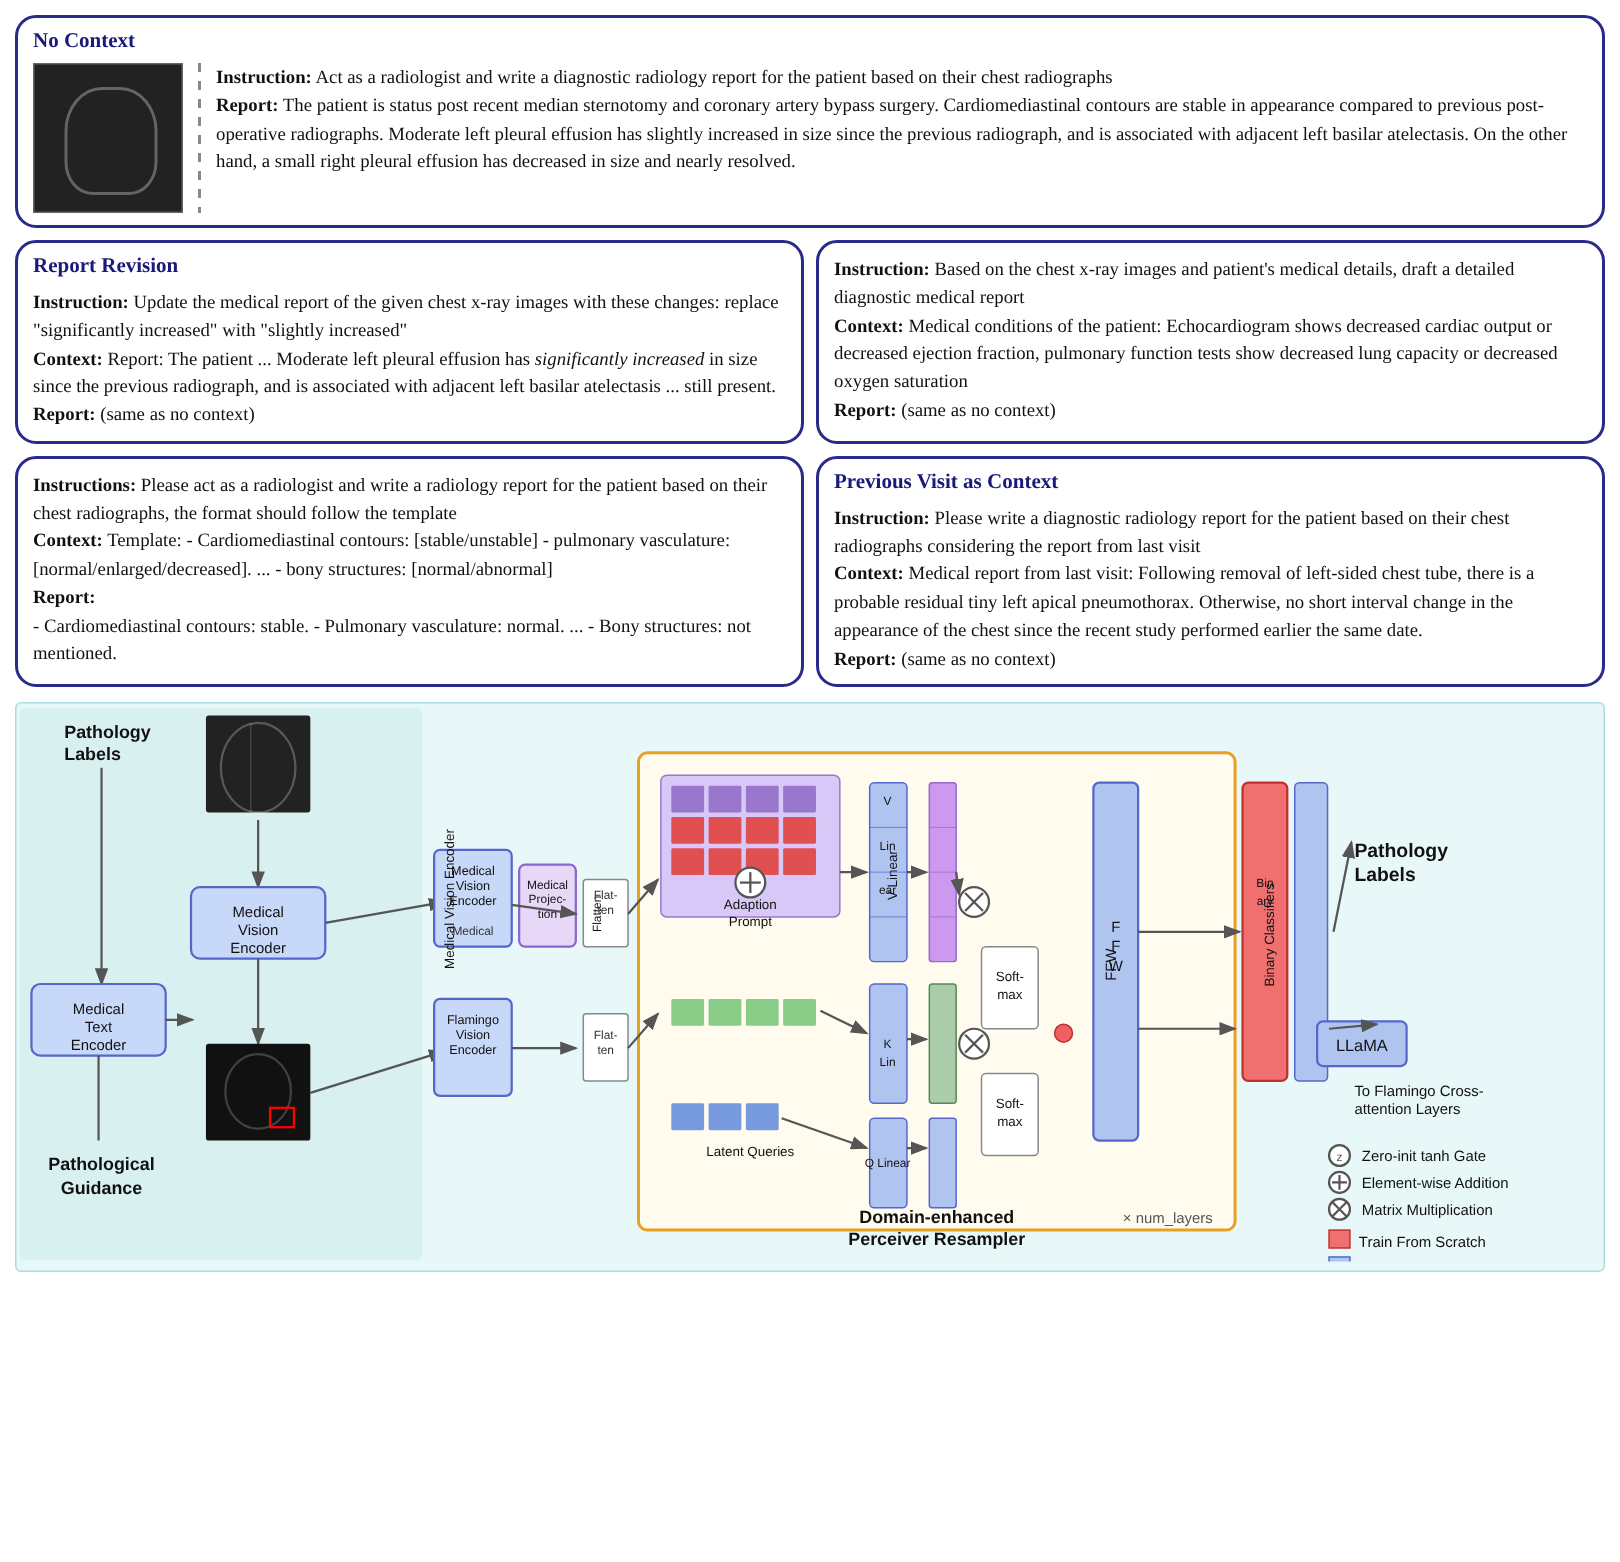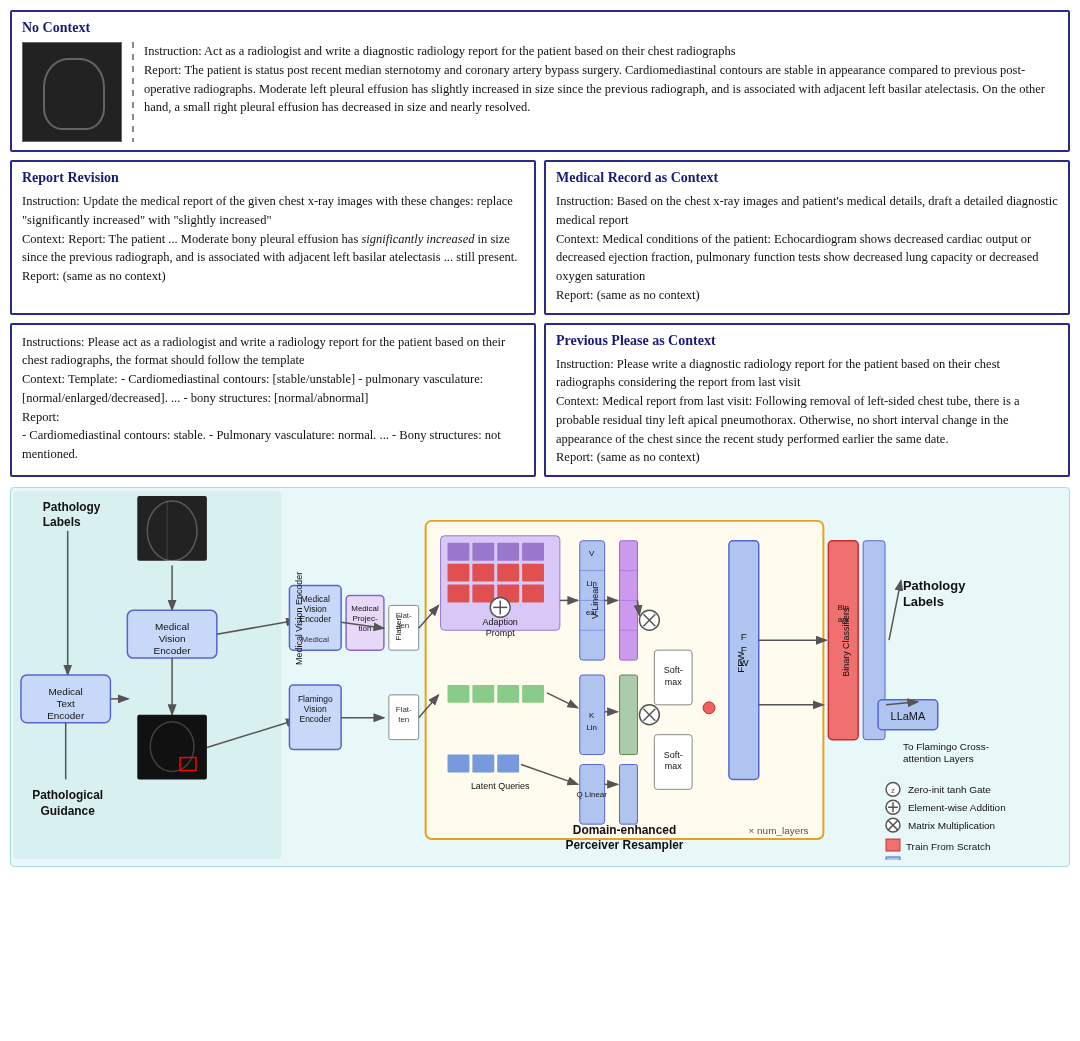--- a/index.html
+++ b/index.html
@@ -14,38 +14,38 @@
 
     .top-section {
       padding: 10px 10px 5px 10px;
       display: flex;
       flex-direction: column;
       gap: 8px;
     }
 
     .card {
       border: 2px solid #2a2a8a;
-      border-radius: 2px;
+      border-radius: 14px;
       padding: 8px 10px;
       background: #fff;
     }
 
     .card-title {
       font-size: 14px;
       font-weight: bold;
       color: #1a1a7a;
       margin-bottom: 6px;
     }
 
     .card-body {
       font-size: 12.5px;
       line-height: 1.5;
     }
 
-    .card-body b { font-weight: normal; }
+    .card-body b { font-weight: bold; }
     .card-body i { font-style: italic; }
 
     .no-context-card {
       display: flex;
       gap: 10px;
       align-items: flex-start;
     }
 
     .xray-placeholder {
       width: 100px;
@@ -121,28 +121,27 @@
   </div>
 
   <div class="two-col">
 
     <div class="card">
       <div class="card-title">Report Revision</div>
       <div class="card-body">
         <b>Instruction:</b>
         <span>Update the medical report of the given chest x-ray images with these changes: replace "significantly increased" with "slightly increased"</span><br>
         <b>Context:</b>
-        <span> Report: The patient ... Moderate bony pleural effusion has </span><i>significantly increased</i><span> in size since the previous radiograph, and is associated with adjacent left basilar atelectasis ... still present.</span><br>
+        <span> Report: The patient ... Moderate left pleural effusion has </span><i>significantly increased</i><span> in size since the previous radiograph, and is associated with adjacent left basilar atelectasis ... still present.</span><br>
         <b>Report:</b>
         <span>(same as no context)</span>
       </div>
     </div>
 
     <div class="card">
-      <div class="card-title">Medical Record as Context</div>
       <div class="card-body">
         <b>Instruction:</b>
         <span>Based on the chest x-ray images and patient's medical details, draft a detailed diagnostic medical report</span><br>
         <b>Context:</b>
         <span>Medical conditions of the patient: Echocardiogram shows decreased cardiac output or decreased ejection fraction, pulmonary function tests show decreased lung capacity or decreased oxygen saturation</span><br>
         <b>Report:</b>
         <span>(same as no context)</span>
       </div>
     </div>
   </div>
@@ -154,21 +153,21 @@
         <b>Instructions:</b>
         <span>Please act as a radiologist and write a radiology report for the patient based on their chest radiographs, the format should follow the template</span><br>
         <b>Context:</b>
         <span>Template: - Cardiomediastinal contours: [stable/unstable] - pulmonary vasculature: [normal/enlarged/decreased]. ... - bony structures: [normal/abnormal]</span><br>
         <b>Report:</b><br>
         <span>- Cardiomediastinal contours: stable. - Pulmonary vasculature: normal. ... - Bony structures: not mentioned.</span>
       </div>
     </div>
 
     <div class="card">
-      <div class="card-title">Previous Please as Context</div>
+      <div class="card-title">Previous Visit as Context</div>
       <div class="card-body">
         <b>Instruction:</b>
         <span>Please write a diagnostic radiology report for the patient based on their chest radiographs considering the report from last visit</span><br>
         <b>Context:</b>
         <span>Medical report from last visit: Following removal of left-sided chest tube, there is a probable residual tiny left apical pneumothorax. Otherwise, no short interval change in the appearance of the chest since the recent study performed earlier the same date.</span><br>
         <b>Report:</b>
         <span>(same as no context)</span>
       </div>
     </div>
   </div>

